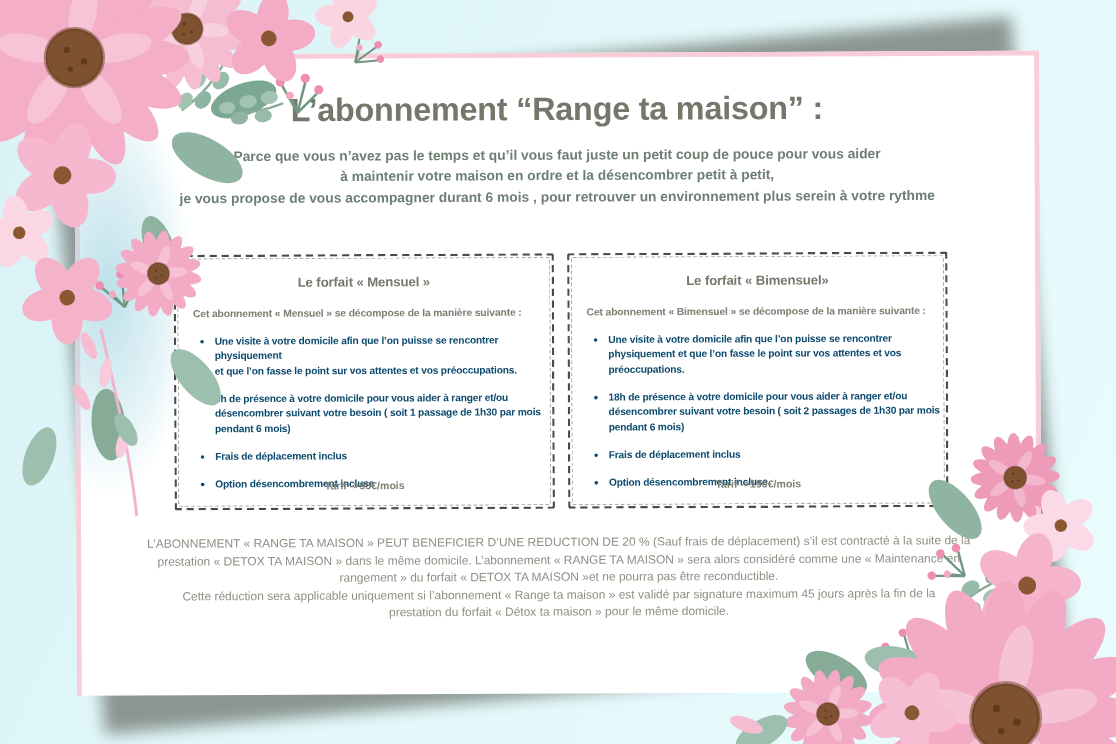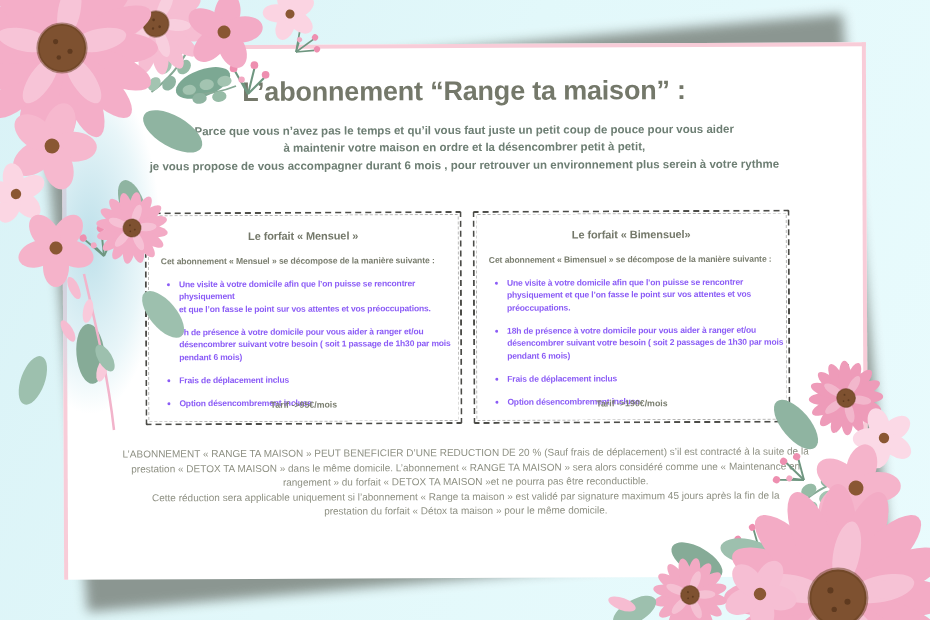--- a/index.html
+++ b/index.html
@@ -43,21 +43,21 @@
   .plan-box.left{left:78px;}
   .plan-box.right{left:406px;}
   .plan-title{
     margin-top:16px;text-align:center;font-size:11px;font-weight:700;
     letter-spacing:-.1px;color:#74786a;
   }
   .plan-intro{
     margin:14px 8px 0 14px;font-size:8.6px;font-weight:700;letter-spacing:-.1px;color:#7b7f70;
   }
   .plan-bullets{
-    margin:12px 2px 0 0;padding-left:32px;color:#8b5cf6;
+    margin:12px 2px 0 0;padding-left:32px;color:#0c4a6e;
   }
   .plan-bullets li{
     font-size:8.5px;font-weight:700;letter-spacing:-.15px;line-height:1.45;
     margin-bottom:11px;white-space:pre-line;
   }
   .plan-tarif{
     position:absolute;bottom:13px;left:0;width:100%;text-align:center;
     font-size:8.8px;font-weight:700;color:#7b7f70;
   }
   .footer-note{

